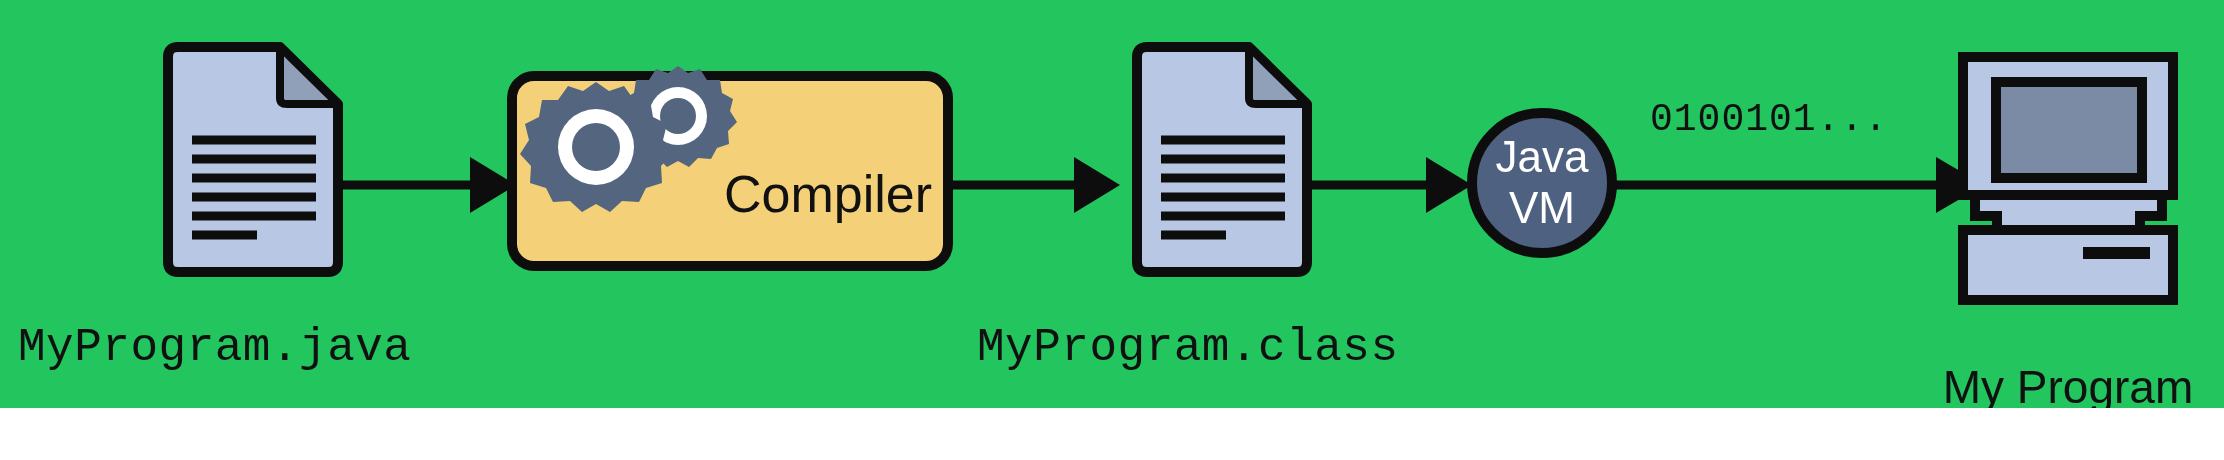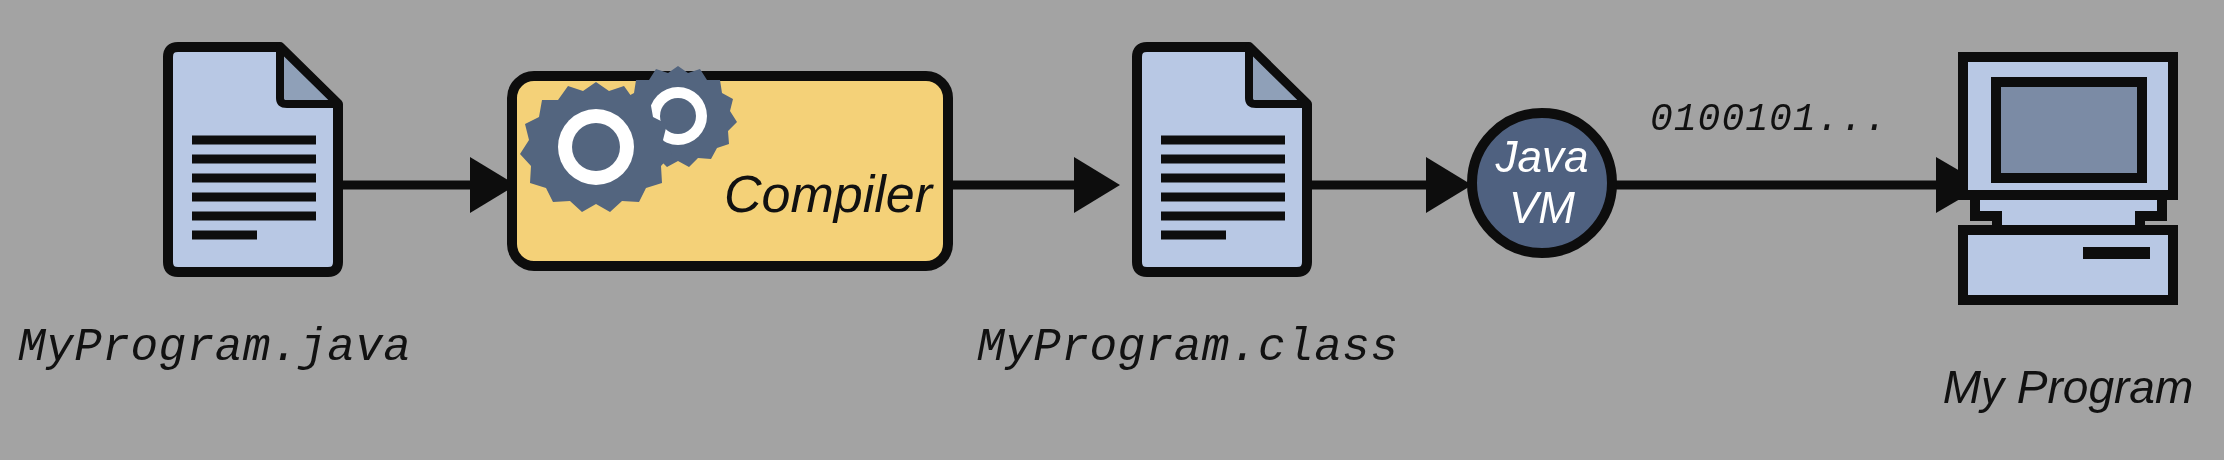--- a/index.html
+++ b/index.html
@@ -6,24 +6,23 @@
     margin: 0;
     padding: 0;
     background: #ffffff;
   }
   body {
     font-family: "Liberation Sans", sans-serif;
   }
   #stage {
     position: relative;
     width: 2224px;
-    height: 460px;
-    background: #a3a3a3;
+    height: 408px;
+    background: #22c55e;
     overflow: hidden;
-    font-style: italic;
   }
   #stage > svg {
     position: absolute;
     top: 0;
     left: 0;
   }
   .mono-label {
     font-family: "Liberation Mono", "DejaVu Sans Mono", monospace;
     font-size: 46px;
     fill: #111111;

